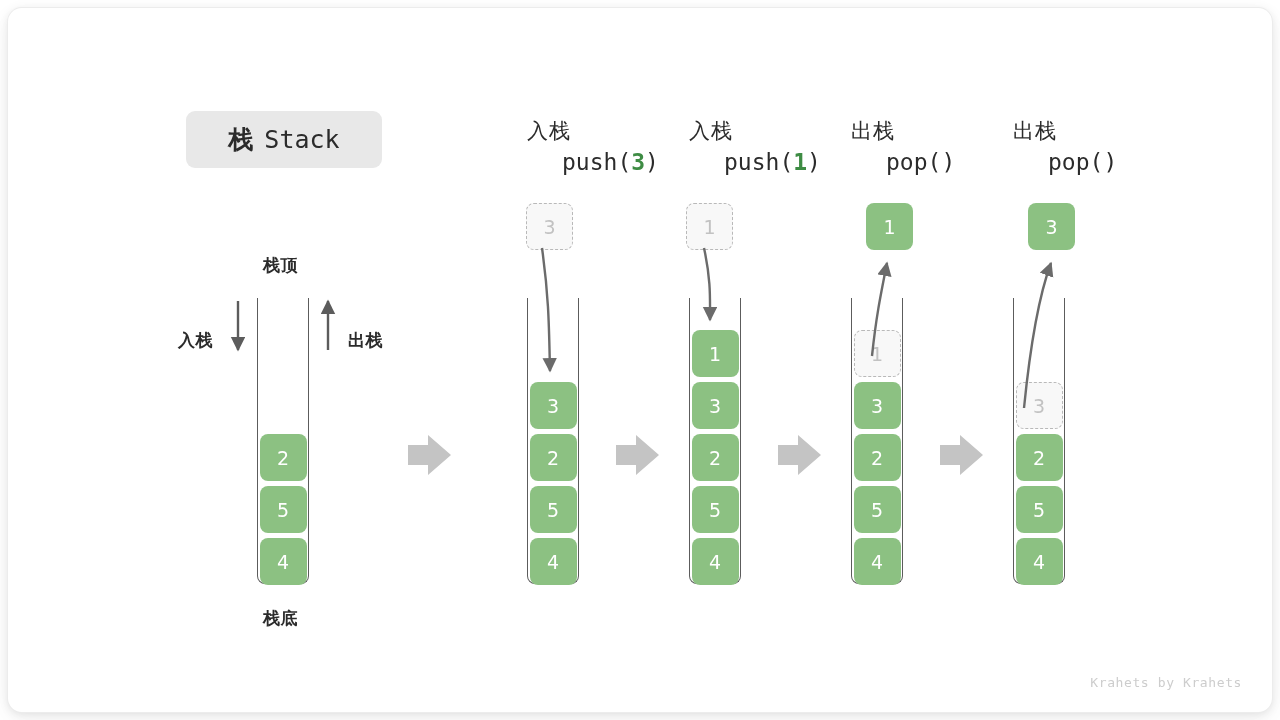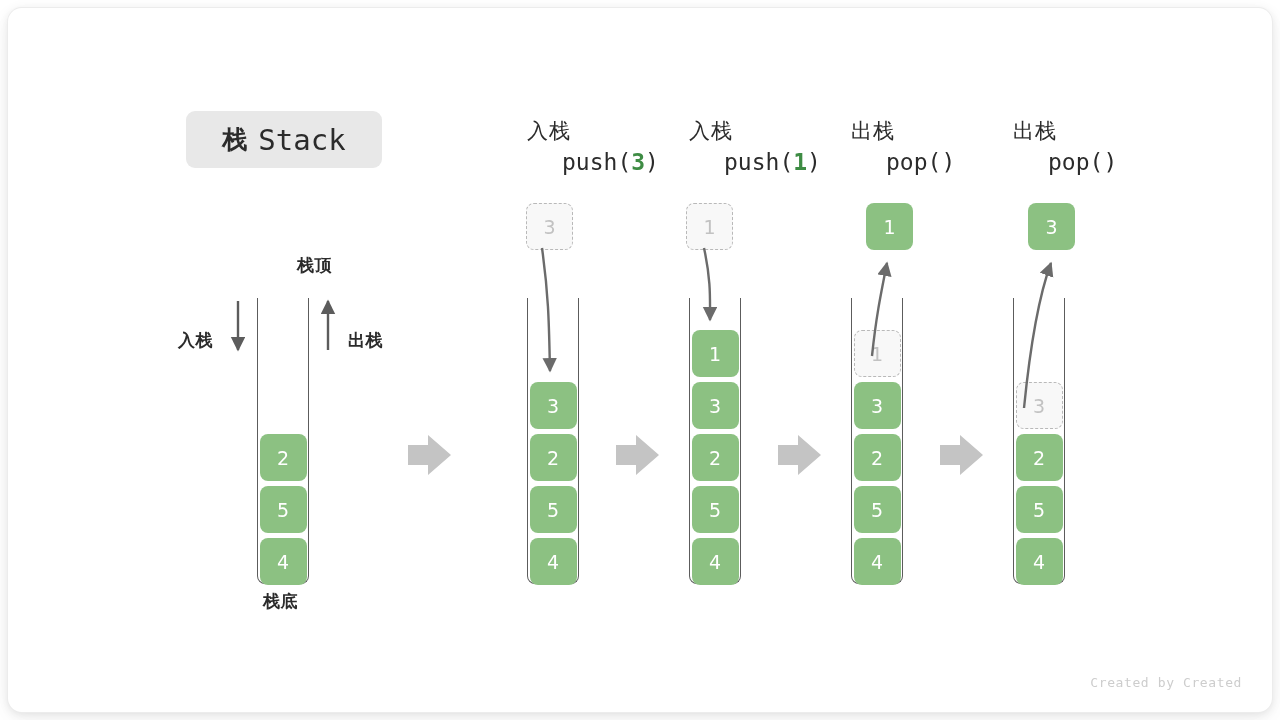--- a/index.html
+++ b/index.html
@@ -20,21 +20,21 @@
   .abs{position:absolute;}
 
   
   #title-badge{
     left:178px;top:103px;width:196px;height:57px;
     background:#e8e8e8;border-radius:9px;
     display:flex;align-items:center;justify-content:center;
     color:#2b2b2b;
   }
   #title-badge .cn{font-size:25px;font-weight:bold;letter-spacing:1px;}
-  #title-badge .en{font-family:"DejaVu Sans Mono","Liberation Mono",monospace;font-size:29px;font-weight:normal;margin-left:10px;letter-spacing:0px;}
+  #title-badge .en{font-family:"DejaVu Sans Mono","Liberation Mono",monospace;font-size:25px;font-weight:normal;margin-left:10px;letter-spacing:0px;}
 
   
   .stack-col{position:absolute;}
   .stack-box{
     position:absolute;left:0;top:0;
     width:52px;
     border-left:1.6px solid #5c5c5c;
     border-right:1.6px solid #5c5c5c;
     border-bottom:1.6px solid #5c5c5c;
     border-top:none;
@@ -86,22 +86,22 @@
 </head>
 <body>
 
 <div id="canvas">
 
   <div id="title-badge" class="abs">
     <span class="cn">栈</span>
     <span class="en">Stack</span>
   </div>
 
-  <div class="cn-label" style="left:255px;top:246px;margin-left:34px;">栈顶</div>
-  <div class="cn-label" style="left:255px;top:582px;">栈底</div>
+  <div class="cn-label" style="left:255px;top:246px;">栈顶</div>
+  <div class="cn-label" style="left:255px;top:599px;">栈底</div>
   <div class="cn-label" style="left:170px;top:321px;">入栈</div>
   <div class="cn-label" style="left:340px;top:321px;">出栈</div>
 
   <div class="op-label" style="left:519px;top:108px;">
     <span class="line1">入栈</span>
     <span class="line2"><span>push</span>(<span class="arg">3</span>)</span>
   </div>
   <div class="op-label" style="left:681px;top:108px;">
     <span class="line1">入栈</span>
     <span class="line2"><span>push</span>(<span class="arg">1</span>)</span>
@@ -188,15 +188,15 @@
 
     <path d="M534,240 C541,290 541,320 542,363" fill="none" stroke="#6b6b6b" stroke-width="2.4" marker-end="url(#thinArrow)"></path>
 
     <path d="M696,240 C703,272 702,290 702,312" fill="none" stroke="#6b6b6b" stroke-width="2.4" marker-end="url(#thinArrow)"></path>
 
     <path d="M864,348 C868,310 872,290 879,255" fill="none" stroke="#6b6b6b" stroke-width="2.4" marker-end="url(#thinArrow)"></path>
 
     <path d="M1016,400 C1022,340 1030,290 1043,255" fill="none" stroke="#6b6b6b" stroke-width="2.4" marker-end="url(#thinArrow)"></path>
   </svg>
 
-  <div id="credit">Created by Created</div>
+  <div id="credit">Krahets by Krahets</div>
 
 </div>
 
 </body></html>

